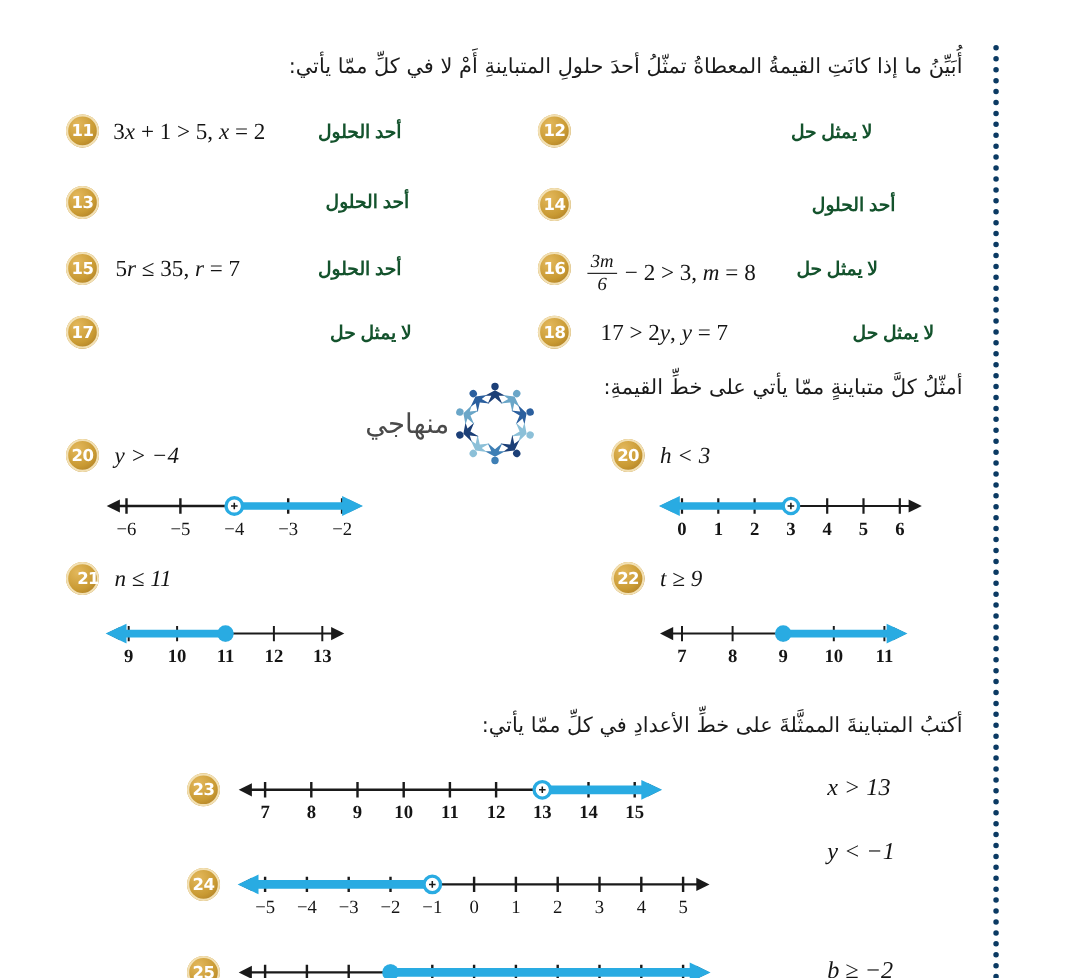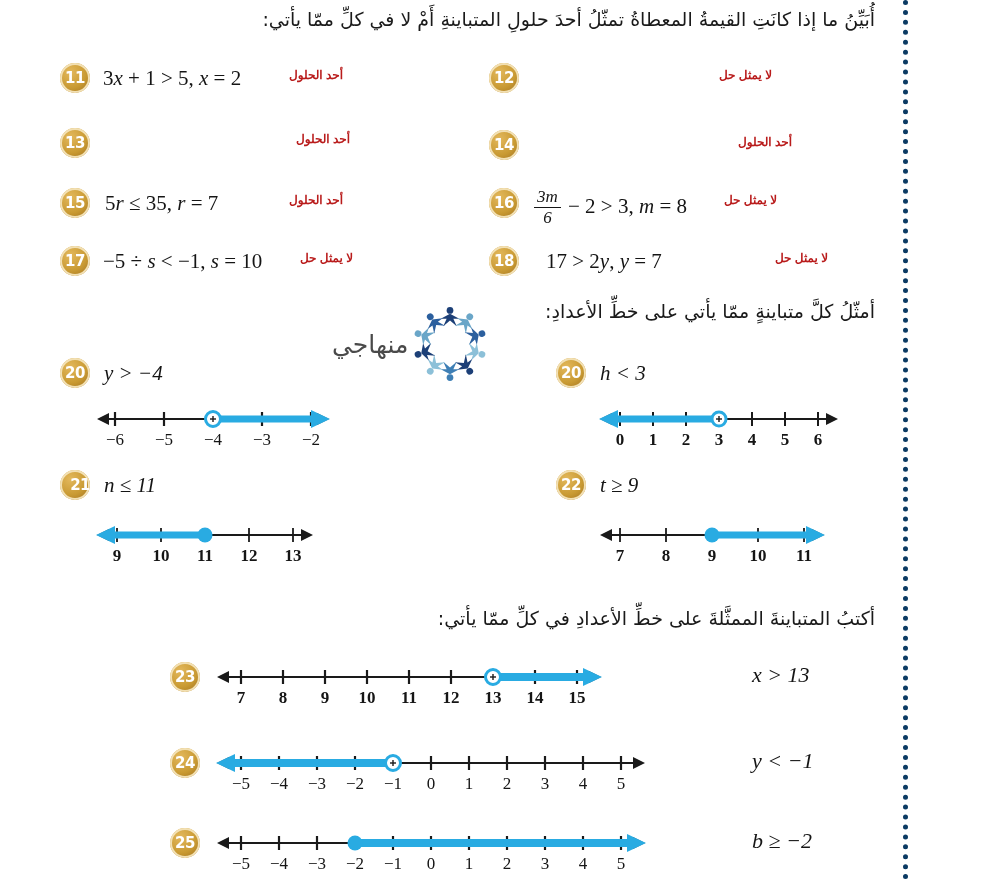--- a/index.html
+++ b/index.html
@@ -10,20 +10,21 @@
   body {
     width: 985px;
     height: 889px;
     position: relative;
     font-family: "Liberation Serif", serif;
     overflow: hidden;
   }
   .page {
     position: absolute;
     inset: 0;
+    margin-top: 41px;
   }
   
   .dotted-margin {
     position: absolute;
     top: 0;
     left: 903px;
     width: 0;
     height: 880px;
     border-left: 5px dotted #0b3a63;
   }
@@ -85,24 +86,24 @@
   }
   .frac .den {
     display: block;
     padding: 0 3px;
     line-height: 1.2;
   }
   
   .answer {
     position: absolute;
     direction: rtl;
-    font-family: Liberation Sans, sans-serif;
-    font-size: 12px;
+    font-family: Liberation Serif, serif;
+    font-size: 17px;
     font-weight: bold;
-    color: #b91c1c;
+    color: #14532d;
     white-space: nowrap;
   }
   
   .logo-wrap {
     position: absolute;
     left: 332px;
     top: 302px;
     width: 160px;
     height: 85px;
   }
@@ -179,32 +180,29 @@
   <div class="expr" style="left:532px; top:188px;">
     <span class="frac">
       <span class="num">3m</span>
       <span class="den">6</span>
     </span>
     <span class="up">− 2 &gt; 3, </span><i>m</i><span class="up"> = 8</span>
   </div>
   <div class="answer" style="left:724px; top:193px;">لا يمثل حل</div>
 
   <div class="badge" style="left:60px;  top:246px;">17</div>
-  <div class="expr" style="left:103px; top:249px;">
-    <span class="up">−5 ÷ </span><i>s</i><span class="up"> &lt; −1, </span><i>s</i><span class="up"> = 10</span>
-  </div>
   <div class="answer" style="left:300px; top:251px;">لا يمثل حل</div>
 
   <div class="badge" style="left:489px; top:246px;">18</div>
   <div class="expr" style="left:546px; top:249px;text-align:center;">
     <span class="up">17 &gt; 2</span><i>y</i><span class="up">, </span><i>y</i><span class="up"> = 7</span>
   </div>
   <div class="answer" style="left:775px; top:251px;">لا يمثل حل</div>
 
-  <div class="sec-head" id="head2">أمثّلُ كلَّ متباينةٍ ممّا يأتي على خطِّ الأعدادِ:</div>
+  <div class="sec-head" id="head2">أمثّلُ كلَّ متباينةٍ ممّا يأتي على خطِّ القيمةِ:</div>
 
   <div class="logo-wrap">
     <div class="logo-text">منهاجي</div>
     <div class="logo-mark">
       <svg width="84" height="84" viewBox="0 0 100 100">
         <g id="people">
           <g transform="translate(50,50)">
             <g transform="rotate(0)">
               <g transform="translate(0,-34)">
                 <circle cx="0" cy="-6" r="4" fill="#1c3f77"></circle>
@@ -434,21 +432,21 @@
       <div class="nl-label" style="left: 102px; top: 25px;">−3</div>
       <div class="nl-label" style="left: 140px; top: 25px;">−2</div>
       <div class="nl-label" style="left: 178px; top: 25px;">−1</div>
       <div class="nl-label" style="left: 216px; top: 25px;">0</div>
       <div class="nl-label" style="left: 254px; top: 25px;">1</div>
       <div class="nl-label" style="left: 292px; top: 25px;">2</div>
       <div class="nl-label" style="left: 330px; top: 25px;">3</div>
       <div class="nl-label" style="left: 368px; top: 25px;">4</div>
       <div class="nl-label" style="left: 406px; top: 25px;">5</div>
     </div>
-  <div class="ans-expr" style="left:752px; top:748px;">y  &lt; −1</div>
+  <div class="ans-expr" style="left:752px; top:720px;">y  &lt; −1</div>
 
   <div class="badge" style="left:170px; top:828px;">25</div>
   <div class="nl" id="nl25" style="left: 215px; top: 829px; width: 432px; height: 46px;">
       <svg width="432" height="30" style="display:block">
         <line x1="10" y1="14" x2="422" y2="14" stroke="#1a1a1a" stroke-width="2.2"></line>
         <path d="M 2 14 L 14 8 L 14 20 Z" fill="#1a1a1a"></path>
         <path d="M 430 14 L 418 8 L 418 20 Z" fill="#1a1a1a"></path>
         <line x1="26" y1="7" x2="26" y2="21" stroke="#1a1a1a" stroke-width="2.2"></line>
         <line x1="64" y1="7" x2="64" y2="21" stroke="#1a1a1a" stroke-width="2.2"></line>
         <line x1="102" y1="7" x2="102" y2="21" stroke="#1a1a1a" stroke-width="2.2"></line>

